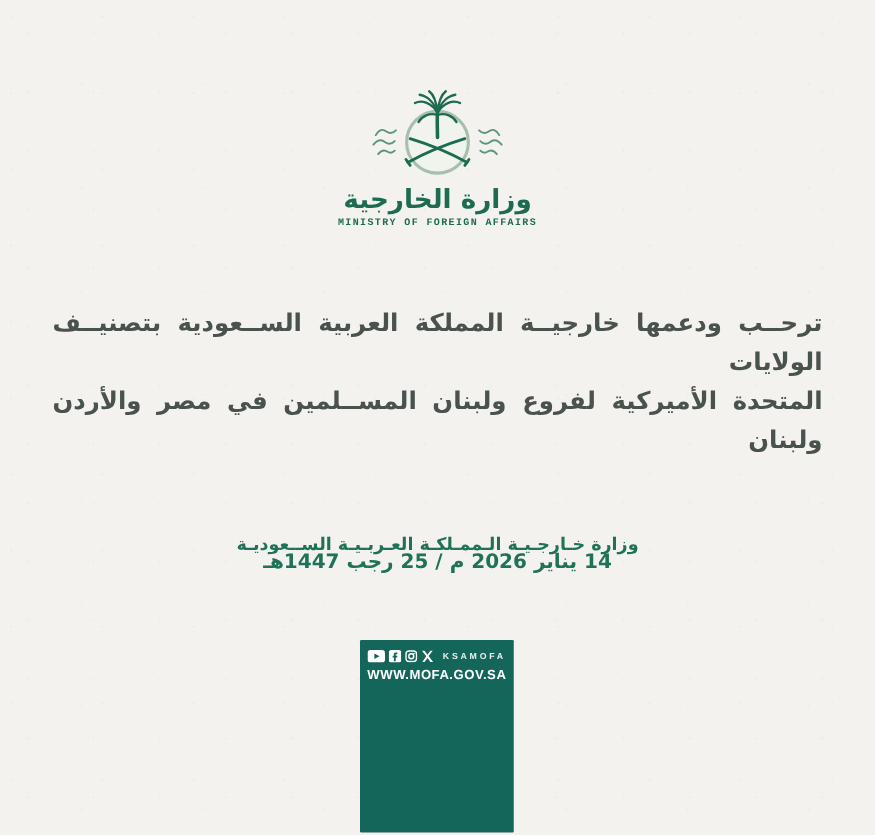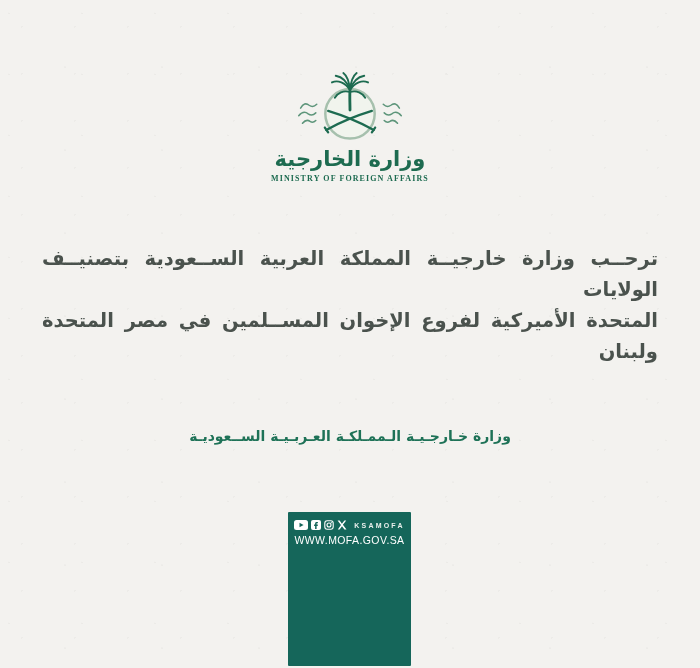--- a/index.html
+++ b/index.html
@@ -14,21 +14,21 @@
     background-size:73px 61px, 97px 83px, 53px 47px;
   }
   
   .logo{position:absolute;top:70px;left:0;right:0;text-align:center;}
   .emblem{display:block;margin:0 auto;}
   .ar-title{
     margin-top:-4px;color:#1d6b50;font-weight:bold;font-size:21px;line-height:26px;
     direction:rtl;letter-spacing:-.5px;
   }
   .en-title{
-    margin-top:2px;color:#1d6b50;font-family:Liberation Serif, serif;font-weight:bold;
+    margin-top:2px;color:#1d6b50;font-family:Liberation Mono, monospace;font-weight:bold;
     font-size:8px;letter-spacing:1.1px;
   }
   
   .statement{
     position:absolute;top:243px;left:42px;right:42px;direction:rtl;
     color:#4a524d;font-weight:bold;font-size:19.5px;line-height:31px;
   }
   .statement .line{text-align:justify;text-align-last:justify;white-space:normal;}
   .statement .line.last{text-align-last:justify;}
   
@@ -47,21 +47,21 @@
     display:flex;flex-direction:column;align-items:center;
     padding-top:7px;box-sizing:border-box;
     font-family:"Liberation Sans",sans-serif;
   }
   .social-row{display:flex;align-items:center;gap:3px;height:12px;}
   .social-row svg{display:block;}
   .handle{
     color:#e9efec;font-size:7px;font-weight:bold;letter-spacing:2.2px;margin-left:4px;
   }
   .website{
-    margin-top:3px;color:#ffffff;font-size:10.5px;font-weight:normal;letter-spacing:.4px;
+    margin-top:3px;color:#ffffff;font-size:10.5px;font-weight:bold;letter-spacing:.4px;
   }
 </style>
 </head>
 <body>
 
 <div class="poster">
 
   <div class="logo">
     <svg class="emblem" viewBox="0 0 120 84" width="114" height="80" aria-hidden="true">
 
@@ -97,25 +97,26 @@
         <path d="M85 63 C74 57 60 50 37 43"></path>
         <path d="M33.5 60.5 L37 65.5"></path>
         <path d="M86.5 60.5 L83 65.5"></path>
       </g>
     </svg>
     <div class="ar-title">وزارة الخارجية</div>
     <div class="en-title">MINISTRY OF FOREIGN AFFAIRS</div>
   </div>
 
   <div class="statement">
-    <div class="line">ترحــب وزارة خارجيــة المملكة العربية الســعودية بتصنيــف الولايات</div>
-    <div class="line">المتحدة الأميركية لفروع الإخوان المســلمين في مصر المتحدة ولبنان</div>
+    <div class="line">ترحــب ودعمها خارجيــة المملكة العربية الســعودية بتصنيــف الولايات</div>
+    <div class="line">المتحدة الأميركية لفروع ولبنان المســلمين في مصر والأردن ولبنان</div>
   </div>
 
   <div class="signature">وزارة خـارجـيـة الـممـلكـة العـربـيـة الســعوديـة</div>
+  <div class="date">14 يناير 2026 م / 25 رجب 1447هـ</div>
 
   <div class="footer-box">
     <div class="social-row">
       <svg width="14" height="10" viewBox="0 0 14 10">
         <rect width="14" height="10" rx="2.5" fill="#ffffff"></rect>
         <path d="M5.5 2.8 L9.6 5 L5.5 7.2 Z" fill="#15665a"></path>
       </svg>
       <svg width="10" height="10" viewBox="0 0 10 10">
         <rect width="10" height="10" rx="2" fill="#ffffff"></rect>
         <path d="M6.9 2 H5.6 C4.7 2 4.1 2.6 4.1 3.5 V4.5 H3.1 V5.9 H4.1 V9 H5.6 V5.9 H6.7 L6.9 4.5 H5.6 V3.7 C5.6 3.4 5.8 3.3 6.1 3.3 H6.9 Z" fill="#15665a"></path>

